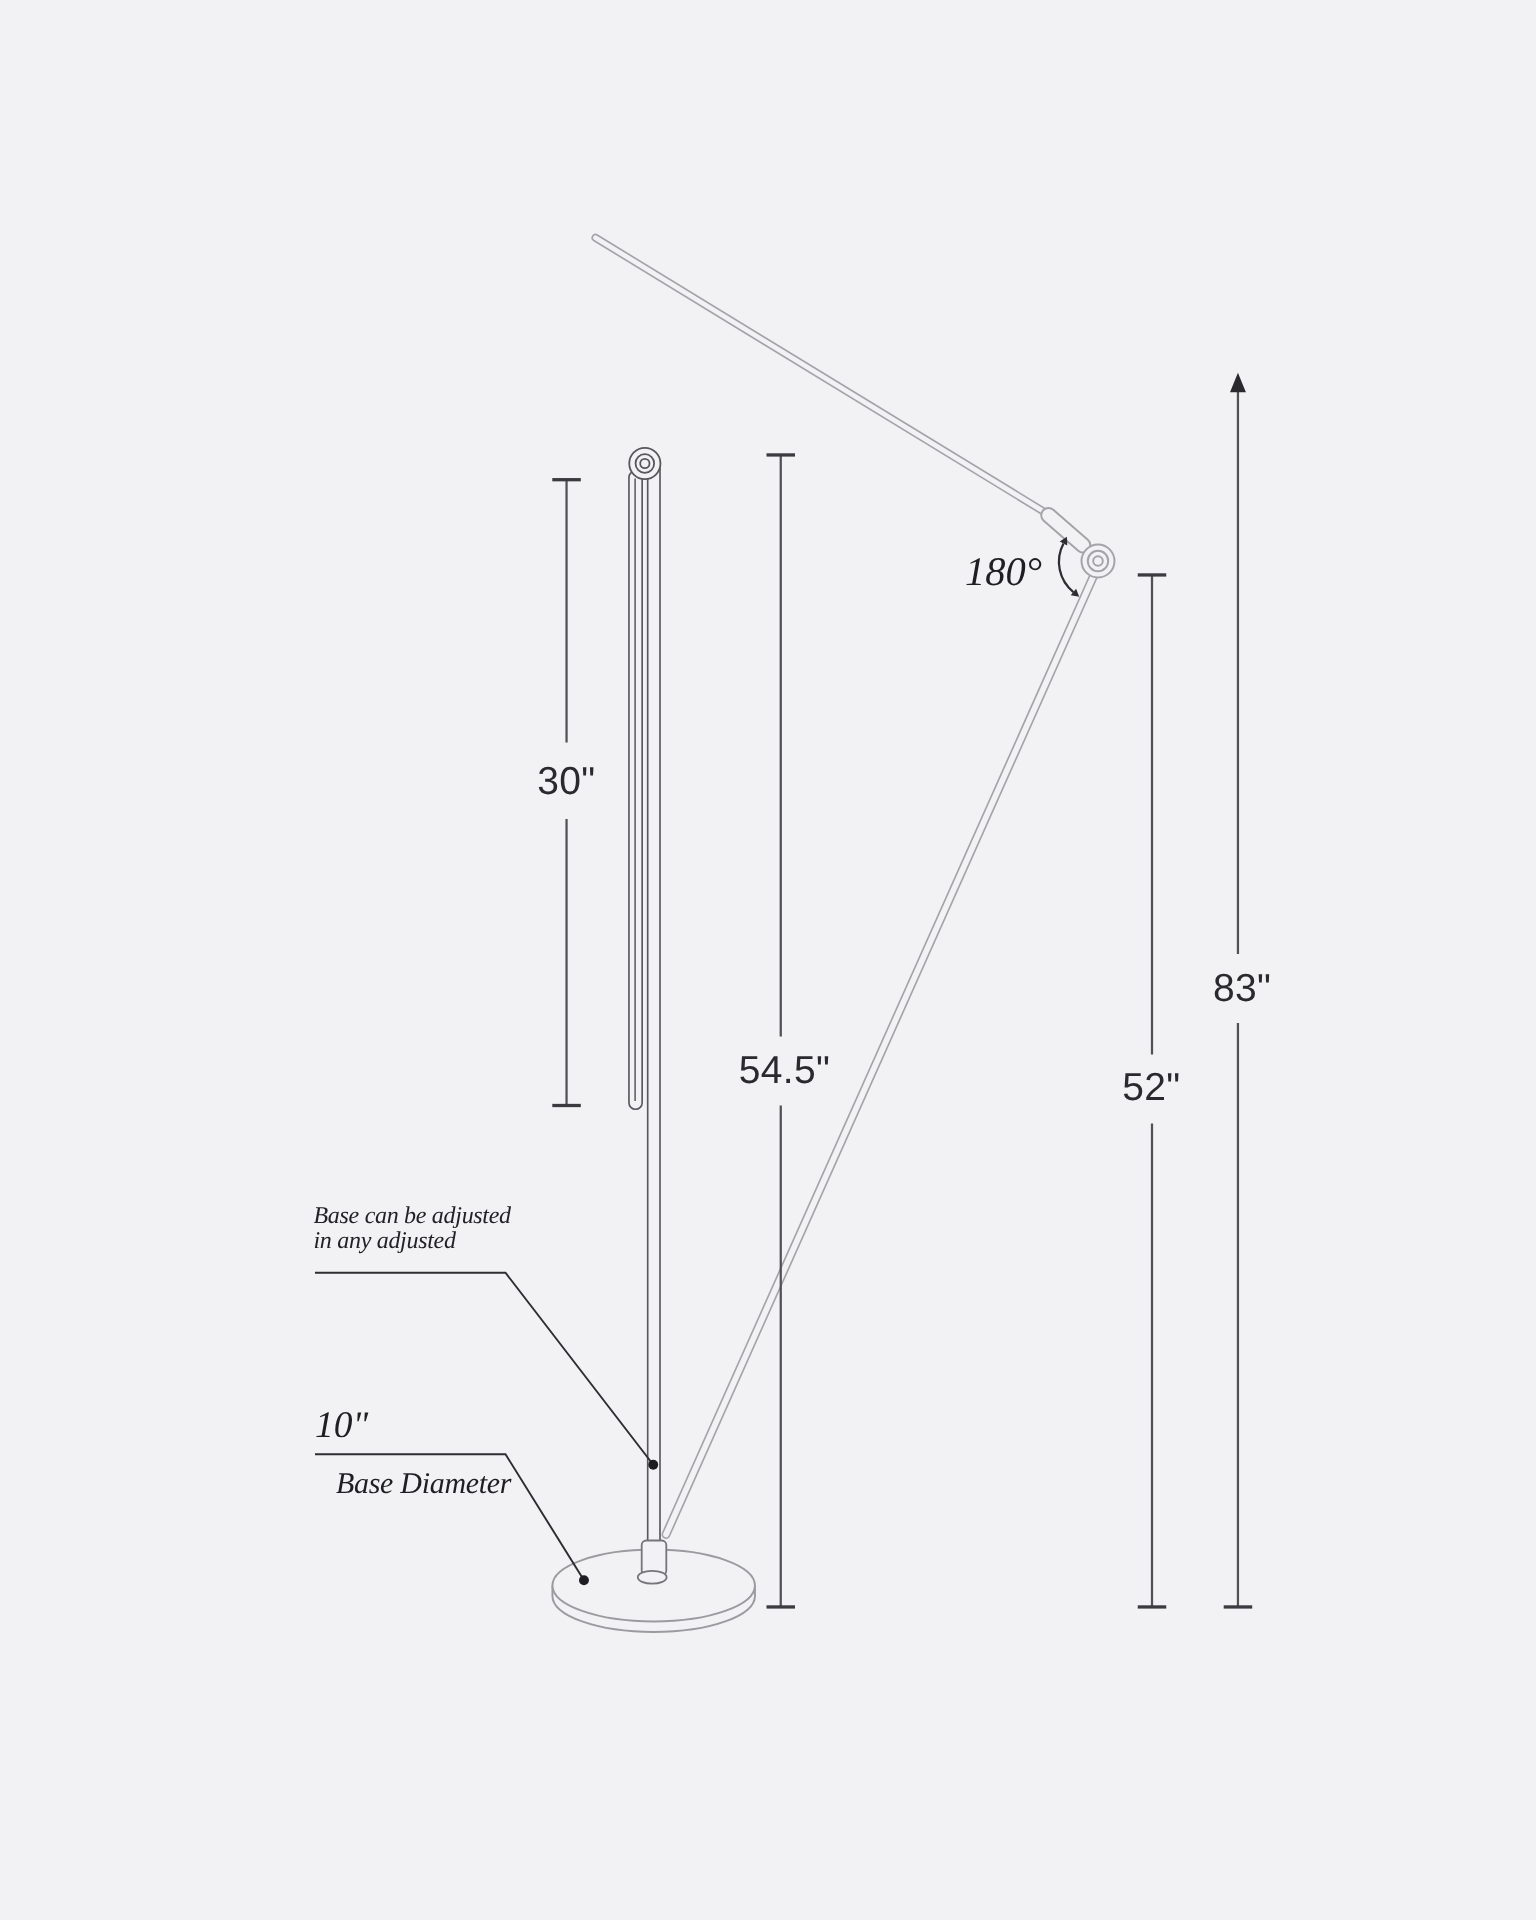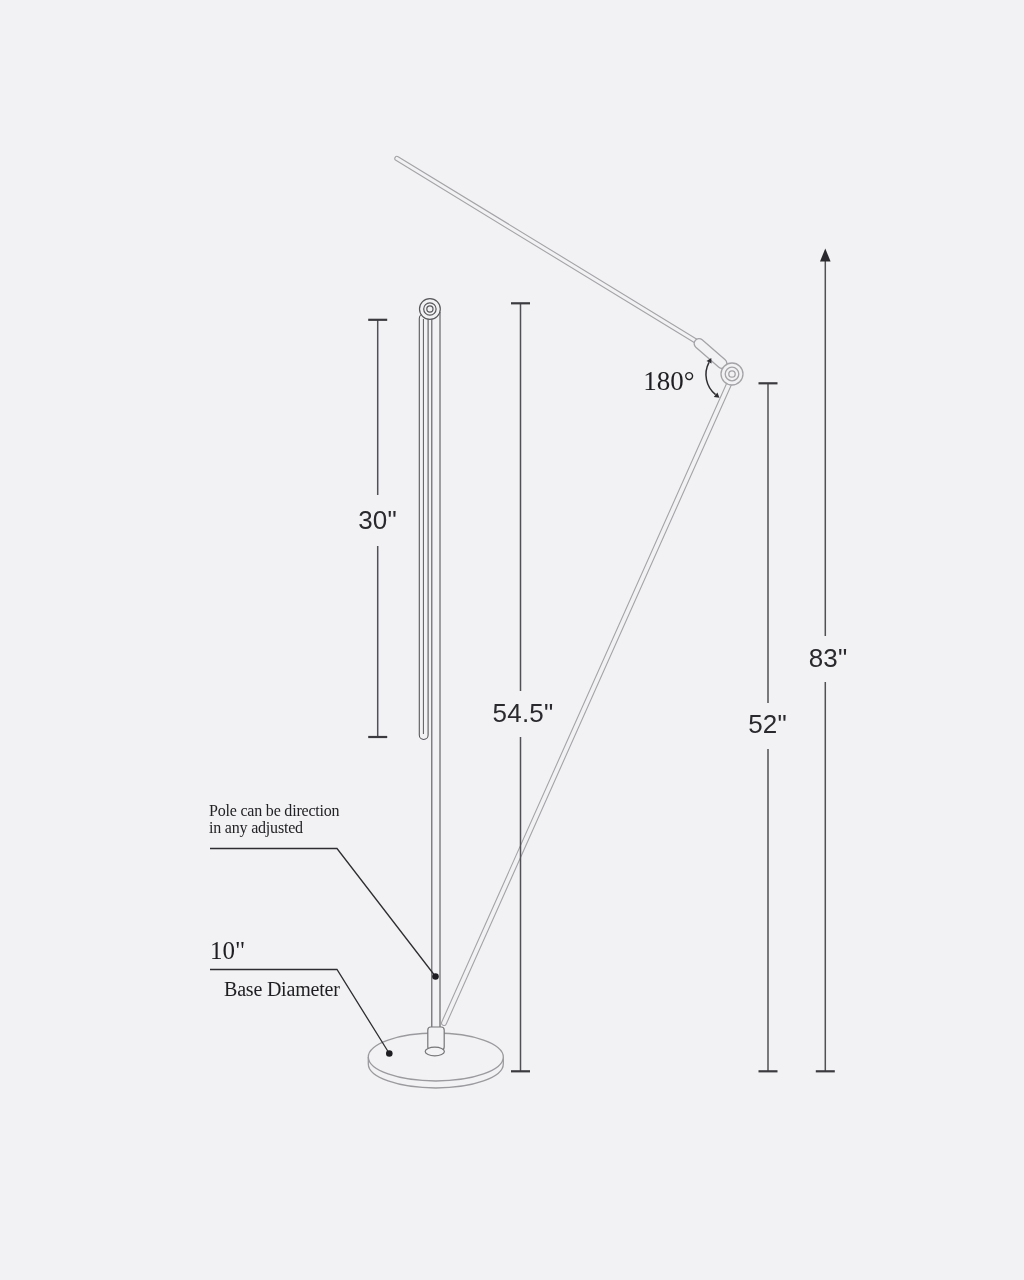--- a/index.html
+++ b/index.html
@@ -10,21 +10,21 @@
     overflow:hidden;
     font-family:"Liberation Sans","DejaVu Sans",sans-serif;
   }
   .diagram-svg{position:absolute;left:0;top:0;}
   .txt{position:absolute;white-space:nowrap;color:#232327;}
   .dim-label{
     font-family:"Liberation Sans","DejaVu Sans",sans-serif;
     font-size:26px;letter-spacing:.2px;color:#2a2a2e;
     transform:translateX(-50%);
   }
-  .serif{font-family:"Liberation Serif","DejaVu Serif",serif;}
+  .serif{font-family:"Liberation Serif","DejaVu Serif",serif;font-style:italic;}
   .angle-label{font-size:27px;transform:translateX(-50%);color:#1f1f23;}
   .note{font-size:16px;line-height:16.5px;letter-spacing:-0.2px;color:#222226;}
   .label-10{font-size:25px;color:#1f1f23;}
   .label-base{font-size:20px;letter-spacing:-0.2px;color:#1f1f23;}
 </style>
 </head>
 <body>
 
 <div class="page">
 
@@ -135,21 +135,21 @@
 
   <div class="txt dim-label" style="left:523px;top:698px;">54.5"</div>
 
   <div class="txt dim-label" style="left:767.5px;top:709px;">52"</div>
 
   <div class="txt dim-label" style="left:828px;top:643px;">83"</div>
 
   <div class="txt serif angle-label" style="left:669px;top:366px;">180°</div>
 
   <div class="txt serif note" style="left:209px;top:803px;">
-    <div>Pole can be direction</div>
+    <div>Base can be adjusted</div>
     <div>in any adjusted</div>
   </div>
 
   <div class="txt serif label-10" style="left:210px;top:937px;">10"</div>
 
   <div class="txt serif label-base" style="left:224px;top:978px;">Base Diameter</div>
 
 </div>
 
 </body></html>

